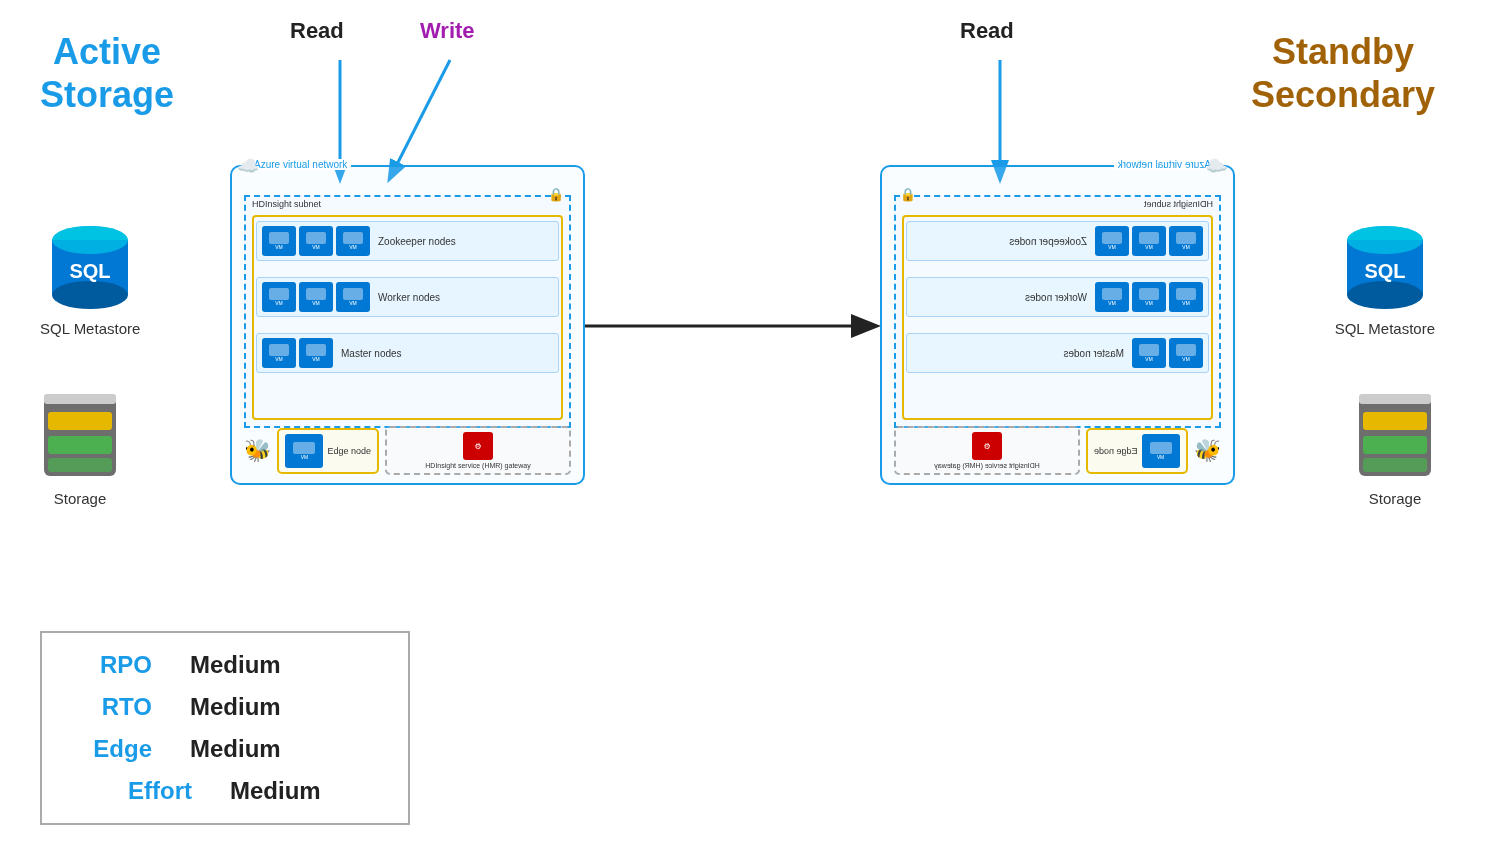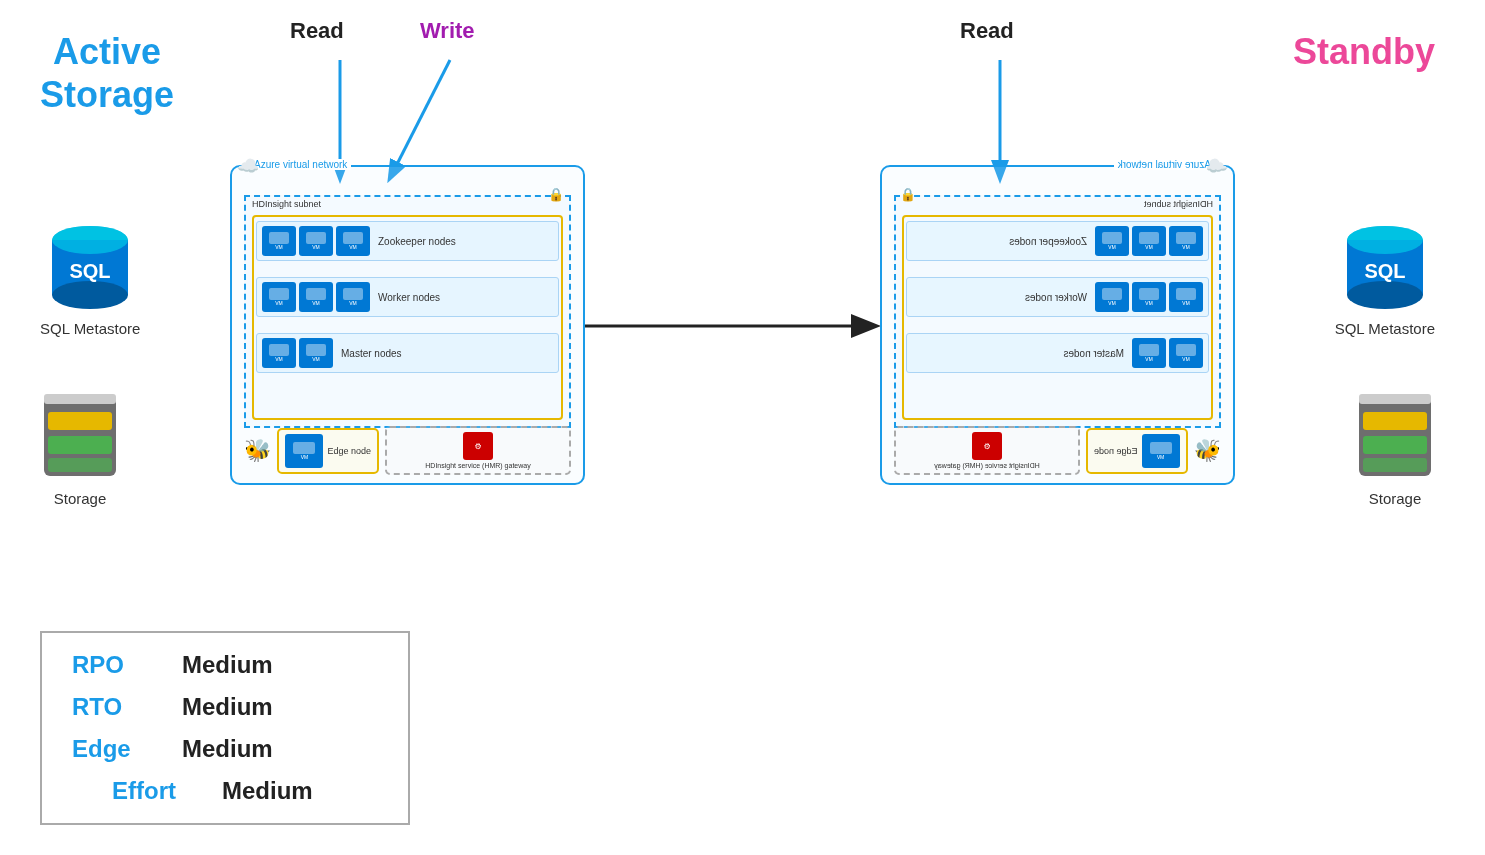--- a/index.html
+++ b/index.html
@@ -30,21 +30,21 @@
       font-weight: bold;
       line-height: 1.2;
       text-align: center;
     }
 
     
     .standby-secondary {
       position: absolute;
       top: 30px;
       right: 50px;
-      color: #ec4899;
+      color: #a16207;
       font-size: 36px;
       font-weight: bold;
       line-height: 1.2;
       text-align: center;
     }
 
     
     .sql-metastore-left {
       position: absolute;
       top: 220px;
@@ -139,21 +139,22 @@
       left: 40px;
       border: 2px solid #aaa;
       padding: 18px 30px;
       min-width: 370px;
     }
 
     .metric-row {
       display: flex;
       align-items: center;
       margin-bottom: 14px;
-      gap: 30px;
+      gap: 38px;
+      text-align: right;
     }
 
     .metric-row:last-child {
       margin-bottom: 0;
       margin-left: 40px;
     }
 
     .metric-key {
       color: #1a9be8;
       font-size: 24px;
@@ -205,20 +206,21 @@
     <line x1="585" y1="326" x2="875" y2="326" stroke="#222" stroke-width="3" marker-end="url(#arrowBlack)"></line>
   </svg>
 
   <div class="active-primary">
     <span>Active</span><br>
     <span>Storage</span>
   </div>
 
   <div class="standby-secondary">
     <span>Standby</span><br>
+    <span>Secondary</span>
   </div>
 
   <div style="position:absolute; top:18px; left:290px; font-size:22px; font-weight:bold; color:#222;">Read</div>
 
   <div style="position:absolute; top:18px; left:420px; font-size:22px; font-weight:bold; color:#a21caf;">Write</div>
 
   <div style="position:absolute; top:18px; left:960px; font-size:22px; font-weight:bold; color:#222;">Read</div>
 
   <div class="sql-metastore-left">
     <svg width="90" height="90" viewBox="0 0 90 90">

